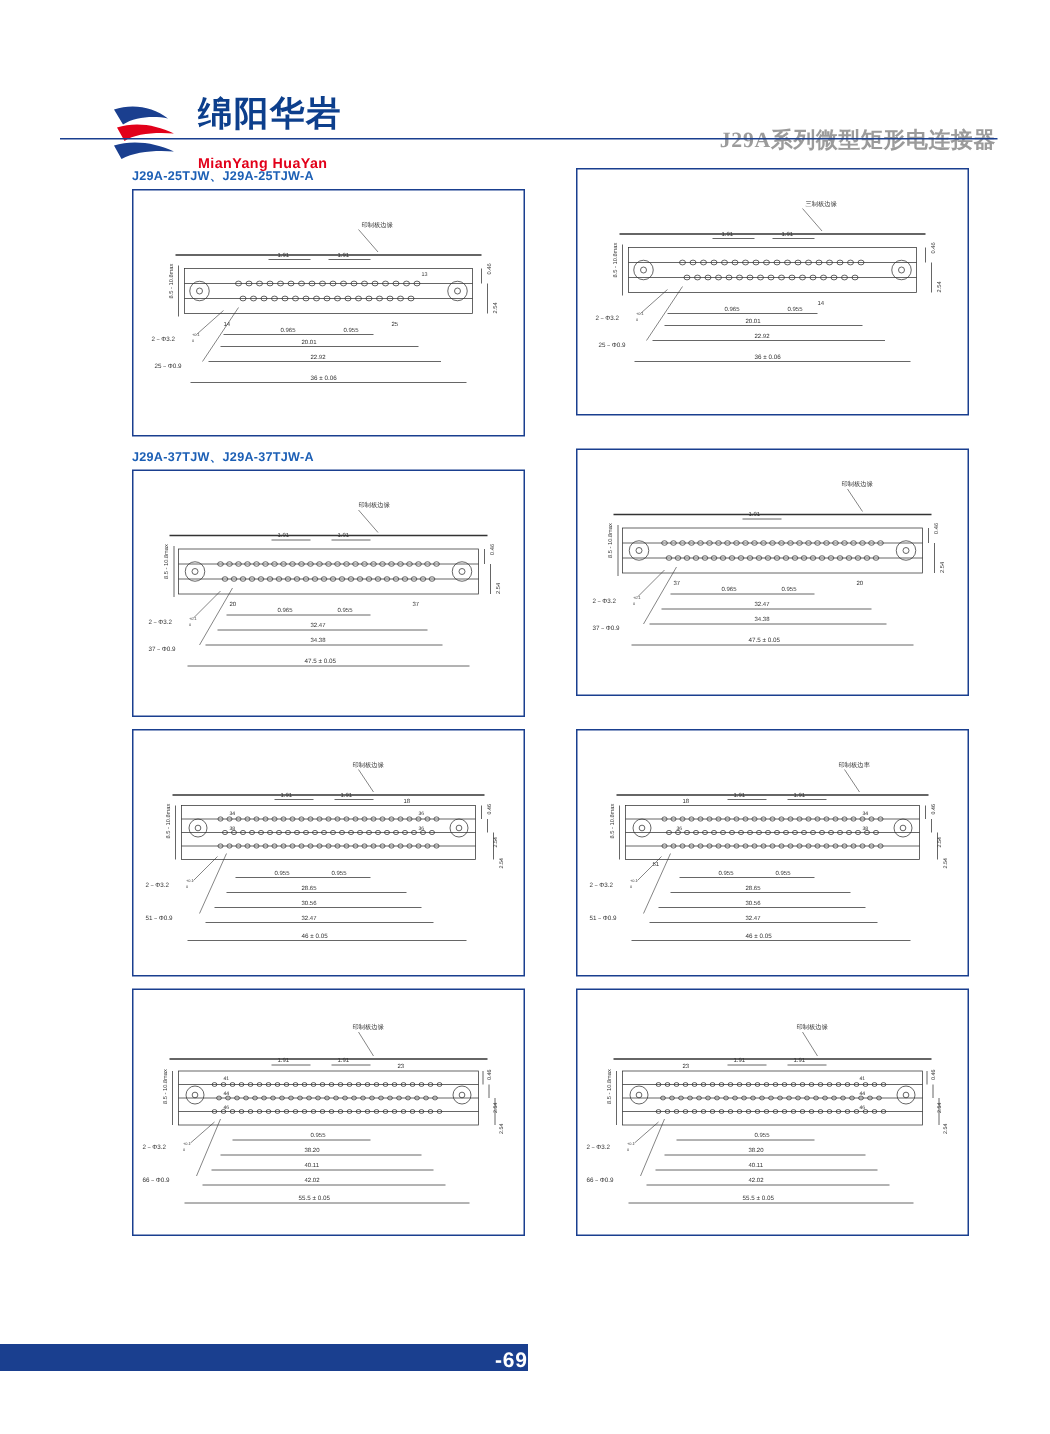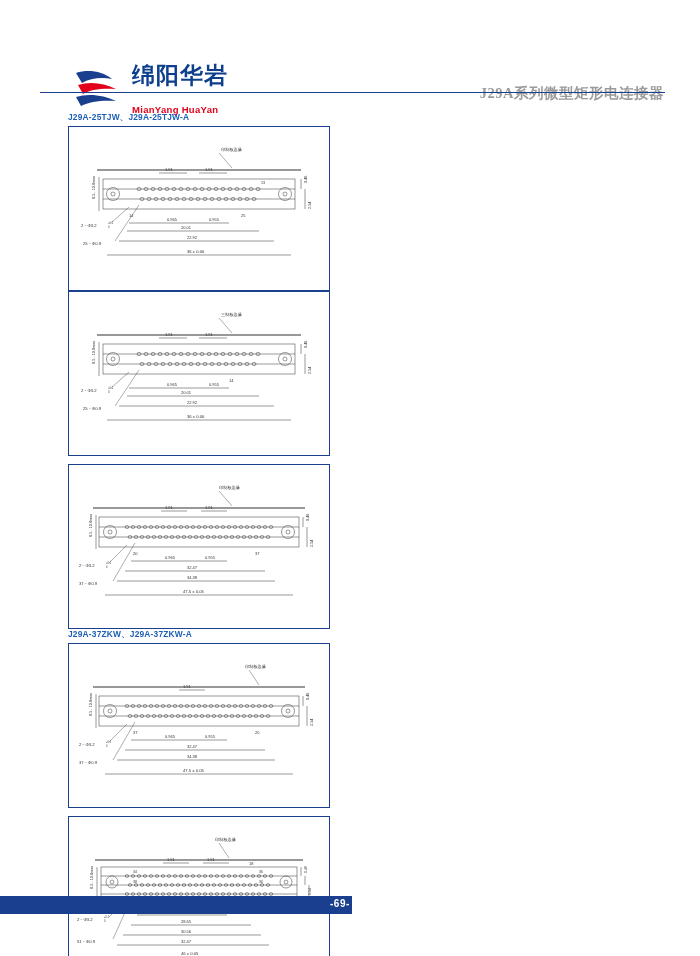--- a/index.html
+++ b/index.html
@@ -86,21 +86,20 @@
     position: absolute;
     left: 0;
     top: 112px;
     width: 700px;
   }
   .row {
     display: flex;
     justify-content: center;
     padding-left: 68px;
     margin-bottom: 8px;
-    flex-direction: column;
   }
   .block {
     width: 262px;
     margin-right: 34px;
   }
   .block-title {
     font-size: 8.4px;
     color: #1c5fb5;
     font-weight: bold;
     letter-spacing: 0.2px;
@@ -130,21 +129,21 @@
     left: 0;
     top: 0;
     width: 352px;
     height: 18px;
     background: #1a3f8f;
   }
   .page-num {
     position: absolute;
     left: 330px;
     top: 2px;
-    font-size: 10px;
+    font-size: 14px;
     color: #ffffff;
     font-weight: bold;
     letter-spacing: 0.5px;
   }
 </style>
 </head>
 <body>
 
 <div class="page">
 
@@ -348,20 +347,21 @@
               <text x="14" y="118" font-size="4.2" fill="#333" stroke="none">25－Φ0.9</text>
               <text x="160" y="90" font-size="4" fill="#333" stroke="none">14</text>
             </g>
           </svg>
         </div>
       </div>
     </div>
 
     <div class="row">
       <div class="block">
+        <div class="block-title">J29A-37TJW、J29A-37TJW-A</div>
         <div class="figure">
           <svg width="260" height="163" viewBox="0 0 260 163">
             <g stroke="#333" fill="none" stroke-width="0.5" font-family="Liberation Sans, sans-serif">
               <line x1="24" y1="43" x2="236" y2="43" stroke-width="1.1"></line>
               <line x1="150" y1="26" x2="163" y2="41" stroke-width="0.4"></line>
               <text x="150" y="24" font-size="4.2" fill="#333" stroke="none">印制板边缘</text>
               <rect x="30" y="52" width="200" height="30"></rect>
               <line x1="30" y1="62" x2="230" y2="62"></line>
               <line x1="30" y1="72" x2="230" y2="72"></line>
               <circle cx="41" cy="67" r="6.5"></circle>
@@ -447,21 +447,20 @@
               <line x1="44" y1="116" x2="66" y2="78" stroke-width="0.4"></line>
               <text x="10" y="120" font-size="4.2" fill="#333" stroke="none">37－Φ0.9</text>
               <text x="64" y="90" font-size="4" fill="#333" stroke="none">20</text>
               <text x="186" y="90" font-size="4" fill="#333" stroke="none">37</text>
             </g>
           </svg>
         </div>
       </div>
 
       <div class="block">
-        <div class="block-title">J29A-37ZKW、J29A-37ZKW-A</div>
         <div class="figure">
           <svg width="260" height="163" viewBox="0 0 260 163">
             <g stroke="#333" fill="none" stroke-width="0.5" font-family="Liberation Sans, sans-serif">
               <line x1="24" y1="43" x2="236" y2="43" stroke-width="1.1"></line>
               <line x1="180" y1="26" x2="190" y2="41" stroke-width="0.4"></line>
               <text x="176" y="24" font-size="4.2" fill="#333" stroke="none">印制板边缘</text>
               <rect x="30" y="52" width="200" height="30"></rect>
               <line x1="30" y1="62" x2="230" y2="62"></line>
               <line x1="30" y1="72" x2="230" y2="72"></line>
               <circle cx="41" cy="67" r="6.5"></circle>

